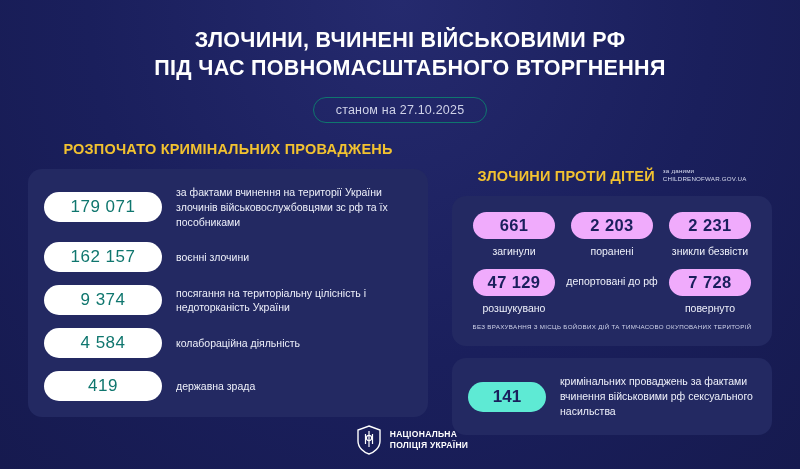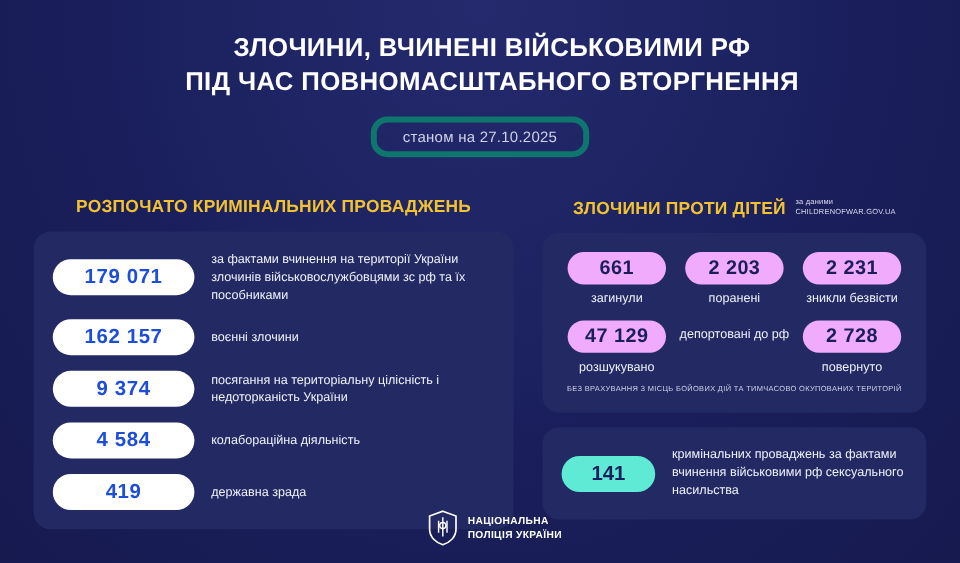--- a/index.html
+++ b/index.html
@@ -24,23 +24,23 @@
     text-align: center;
     padding-top: 26px;
     font-size: 21.5px;
     font-weight: bold;
     letter-spacing: 0.3px;
     line-height: 1.32;
     color: #ffffff;
     padding-left: 20px;
   }
   .date-pill {
-    margin: 14px auto 16px;
+    margin: 14px auto 0;
     width: fit-content;
-    border: 5px solid #0f766e;
+    border: 1px solid #0f766e;
     border-radius: 14px;
     padding: 5px 22px;
     font-size: 12.5px;
     color: #cfd2e8;
     letter-spacing: 0.2px;
     text-align: right;
   }
 
   
   .columns {
@@ -55,21 +55,21 @@
     display: flex;
     align-items: flex-end;
     gap: 8px;
     color: #f2c230;
     font-size: 14.5px;
     font-weight: bold;
     letter-spacing: 0.2px;
     margin-bottom: 12px;
   }
   .section-head.left { justify-content: center; }
-  .section-head.right { justify-content: center; }
+  .section-head.right { justify-content: center; margin-top: 26px; }
   .src-note {
     font-size: 6.2px;
     line-height: 1.25;
     color: #d9dcef;
     font-weight: normal;
     letter-spacing: 0.2px;
     text-align: left;
     padding-bottom: 2px;
   }
 
@@ -82,23 +82,23 @@
   
   .row {
     display: flex;
     align-items: center;
     gap: 14px;
     margin-bottom: 13px;
   }
   .row:last-child { margin-bottom: 0; }
   .num-pill {
     background: #ffffff;
-    color: #1d4ed8;
+    color: #0f766e;
     border-radius: 16px;
-    font-weight: bold;
+    font-weight: normal;
     font-size: 17px;
     padding: 5px 0;
     width: 118px;
     text-align: center;
     flex: none;
     letter-spacing: 0.5px;
   }
   .row-label {
     font-size: 10.5px;
     line-height: 1.42;
@@ -260,21 +260,21 @@
 
         <div class="grid grid-row2">
           <div class="cell">
             <div class="pill">47 129</div>
             <div class="cap">розшукувано</div>
           </div>
           <div class="cell">
             <div class="cap">депортовані до рф</div>
           </div>
           <div class="cell">
-            <div class="pill">2 728</div>
+            <div class="pill">7 728</div>
             <div class="cap">повернуто</div>
           </div>
         </div>
 
         <div class="footnote">БЕЗ ВРАХУВАННЯ З МІСЦЬ БОЙОВИХ ДІЙ ТА ТИМЧАСОВО ОКУПОВАНИХ ТЕРИТОРІЙ</div>
       </div>
 
       <div class="panel panel-bottom">
         <div class="pill">141</div>
         <div class="txt">кримінальних проваджень за фактами вчинення військовими рф сексуального насильства</div>

